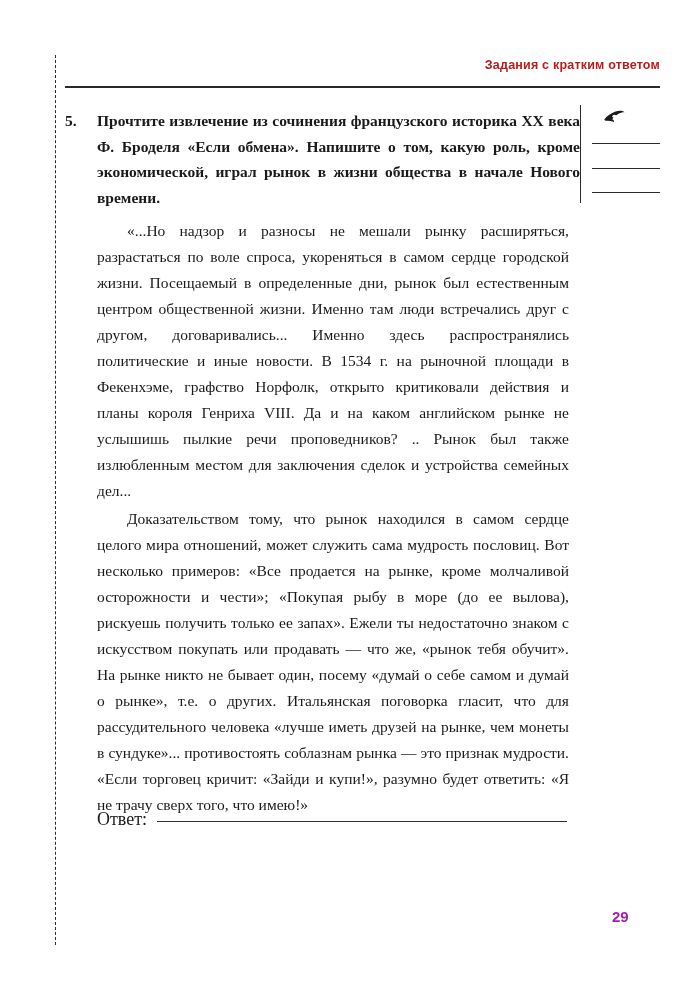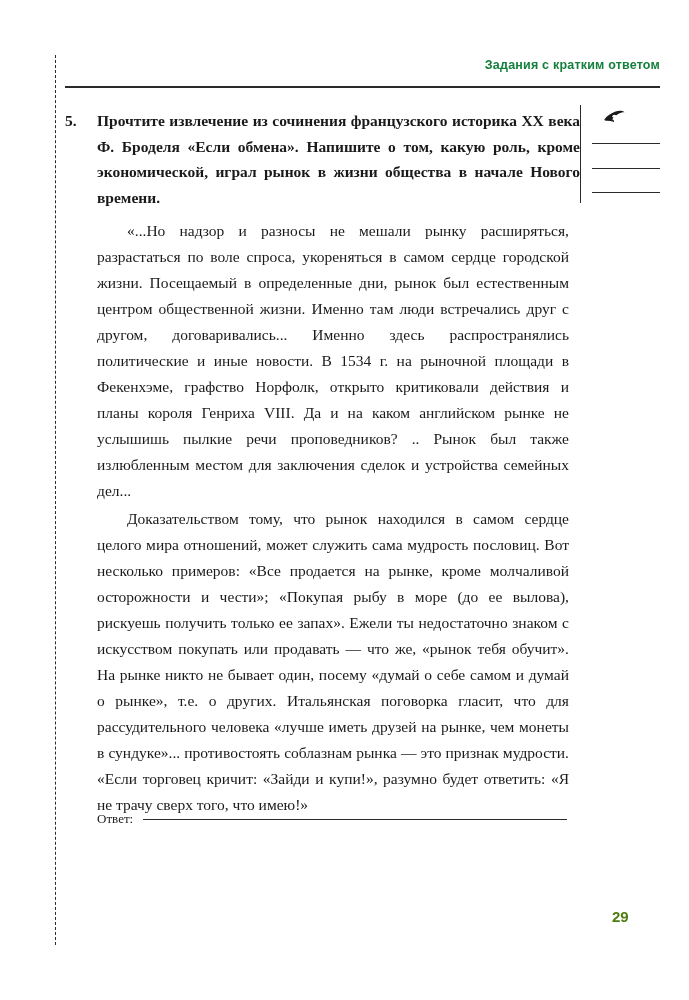--- a/index.html
+++ b/index.html
@@ -30,21 +30,21 @@
   .running-head {
     position: absolute;
     left: 65px;
     top: 58px;
     width: 595px;
     text-align: right;
     font-family: "Liberation Sans", "DejaVu Sans", sans-serif;
     font-weight: bold;
     font-size: 12.5px;
     letter-spacing: 0.2px;
-    color: #15803d;
+    color: #b91c1c;
   }
   .head-rule {
     position: absolute;
     left: 65px;
     top: 86px;
     width: 595px;
     height: 0;
     border-top: 2px solid #2a2a2a;
   }
 
@@ -98,21 +98,21 @@
   
   .answer {
     position: absolute;
     left: 97px;
     top: 808px;
     width: 470px;
     display: flex;
     align-items: baseline;
   }
   .answer-label {
-    font-size: 13px;
+    font-size: 18px;
     line-height: 22px;
     margin-right: 10px;
     white-space: nowrap;
   }
   .answer-rule {
     flex: 1 1 auto;
     height: 0;
     border-bottom: 1.6px solid #2a2a2a;
     position: relative;
     top: -3px;
@@ -155,21 +155,21 @@
   
   .folio {
     position: absolute;
     left: 612px;
     top: 908px;
     width: 48px;
     text-align: left;
     font-family: "Liberation Sans", "DejaVu Sans", sans-serif;
     font-weight: bold;
     font-size: 15px;
-    color: #4d7c0f;
+    color: #a21caf;
   }
 </style>
 </head>
 <body>
 
 <div class="cut-line"></div>
 
 <div class="running-head">Задания с кратким ответом</div>
 <div class="head-rule"></div>
 

